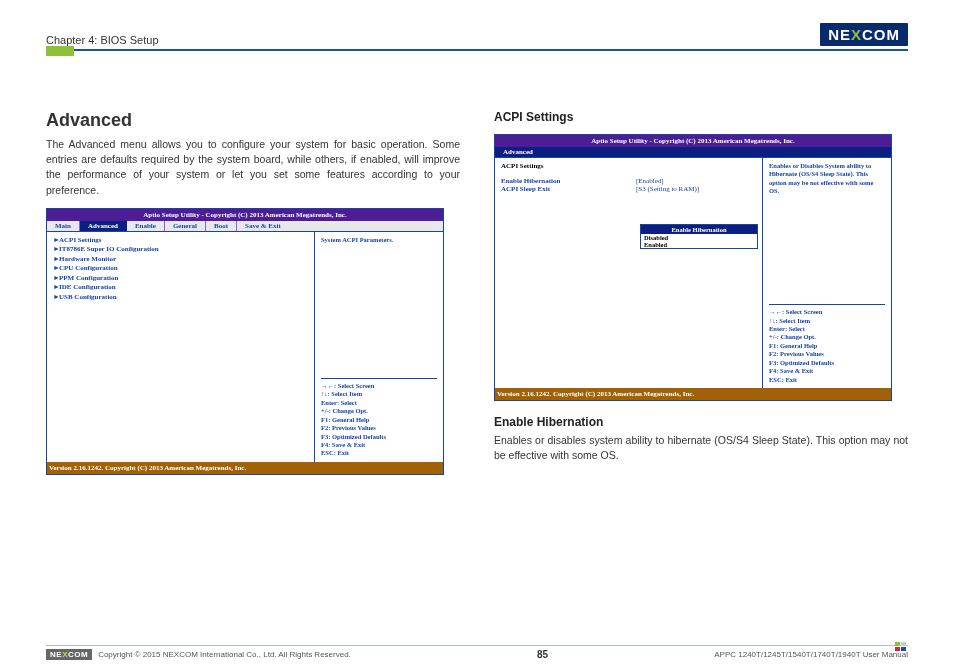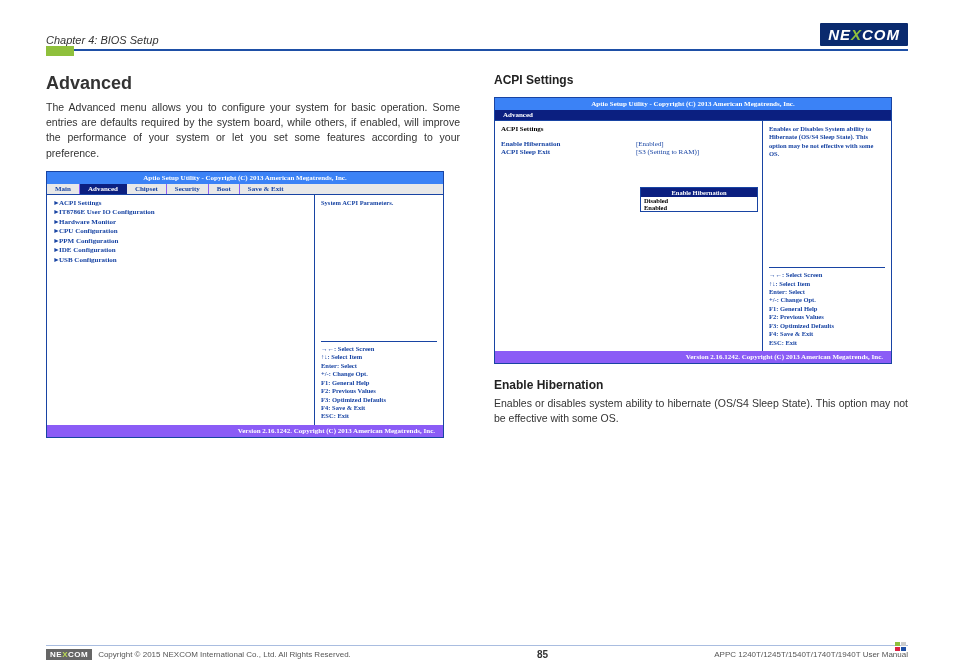--- a/index.html
+++ b/index.html
@@ -13,41 +13,40 @@
     overflow: hidden;
   }
   .page {
     padding: 18px 46px 0 46px;
   }
   .top-row {
     display: flex;
     justify-content: space-between;
     align-items: flex-end;
     height: 28px;
-    font-style: italic;
   }
   .chapter-label { font-size: 11px; color: #333; }
   .logo-box {
     background: #0a2a6e; color: #fff; font-weight: 700;
     padding: 3px 8px; font-size: 15px; letter-spacing: 1px;
     border-radius: 1px;
   }
   .logo-box .xc { color: #8fc03c; }
   .green-tab {
     width: 28px; height: 10px; background: #8fc03c;
     position: absolute; left: 46px; top: 46px;
   }
   .blue-rule {
     height: 2px; background: #1e4fa6;
     margin-top: 3px;
   }
   .content {
     display: flex;
     gap: 34px;
-    margin-top: 22px;
+    margin-top: 59px;
   }
   .col { flex: 1; }
   h1.adv { font-size: 18px; font-weight: 700; color: #333; margin-bottom: 6px; }
   .para {
     font-size: 10.5px; line-height: 1.45; color: #333;
     text-align: justify;
     margin-bottom: 10px;
   }
   .warn-row { display: flex; align-items: flex-start; gap: 10px; margin: 8px 0 14px 10px; }
   .warn-icon {
@@ -63,21 +62,21 @@
   .bios {
     border: 1px solid #1844a3;
     background: #fff;
     font-family: "Times New Roman", serif;
     font-size: 7px;
     color: #1844a3;
     margin-top: 10px;
     width: 398px;
   }
   .bios-title {
-    background: #3b82f6; color: #fff; text-align: center;
+    background: #4c1d95; color: #fff; text-align: center;
     font-weight: 700; padding: 2px 0; font-size: 7px;
   }
   .bios-tabs {
     background: #e8e8e8; display: flex; border-bottom: 1px solid #1844a3;
   }
   .bios-tab {
     padding: 1px 8px; font-size: 7px; color: #1844a3; font-weight: 700;
     border-right: 1px solid #8b5cf6;
   }
   .bios-tab.single { flex: 1; border-right: none; }
@@ -98,22 +97,22 @@
   .bios-item { color: #1844a3; font-weight: 700; line-height: 1.35; }
   .bios-item .tri { display: inline-block; width: 6px; }
   .bios-item.black { color: #000; }
   .bios-help { color: #1844a3; font-weight: 700; font-size: 6.5px; line-height: 1.3; }
   .bios-keys {
     margin-top: auto; color: #1844a3; font-weight: 700;
     font-size: 6.5px; line-height: 1.3; border-top: 1px solid #1844a3;
     padding-top: 3px;
   }
   .bios-version {
-    background: #8b5cf6; color: #fff; text-align: right;
-    font-weight: 700; padding: 2px 8px; font-size: 7px;
+    background: #a16207; color: #fff; text-align: left;
+    font-weight: 700; padding: 2px 2px; font-size: 7px;
   }
   .setting-row { display: flex; }
   .setting-row .k { color: #1844a3; font-weight: 700; flex: 1; }
   .setting-row .v { color: #1844a3; font-weight: 400; width: 120px; }
 
   .popup {
     position: absolute; left: 145px; top: 66px; width: 118px;
     border: 1px solid #1844a3; background: #fff;
   }
   .popup-title {
@@ -165,29 +164,29 @@
     <div class="col">
       <h1 class="adv">Advanced</h1>
       <p class="para">The Advanced menu allows you to configure your system for basic operation. Some entries are defaults required by the system board, while others, if enabled, will improve the performance of your system or let you set some features according to your preference.</p>
 
 
       <div class="bios">
         <div class="bios-title">Aptio Setup Utility - Copyright (C) 2013 American Megatrends, Inc.</div>
         <div class="bios-tabs">
           <div class="bios-tab">Main</div>
           <div class="bios-tab sel">Advanced</div>
-          <div class="bios-tab">Chipset</div>
-          <div class="bios-tab">Security</div>
+          <div class="bios-tab">Enable</div>
+          <div class="bios-tab">General</div>
           <div class="bios-tab">Boot</div>
           <div class="bios-tab last">Save &amp; Exit</div>
         </div>
         <div class="bios-body">
           <div class="bios-left">
             <div class="bios-item"><span class="tri">►</span><span>ACPI Settings</span></div>
-            <div class="bios-item"><span class="tri">►</span><span>IT8786E User IO Configuration</span></div>
+            <div class="bios-item"><span class="tri">►</span><span>IT8786E Super IO Configuration</span></div>
             <div class="bios-item"><span class="tri">►</span><span>Hardware Monitor</span></div>
             <div class="bios-item"><span class="tri">►</span><span>CPU Configuration</span></div>
             <div class="bios-item"><span class="tri">►</span><span>PPM Configuration</span></div>
             <div class="bios-item"><span class="tri">►</span><span>IDE Configuration</span></div>
             <div class="bios-item"><span class="tri">►</span><span>USB Configuration</span></div>
           </div>
           <div class="bios-right">
             <div class="bios-help">System ACPI Parameters.</div>
             <div class="bios-keys">
               <div>→←: Select Screen</div>

